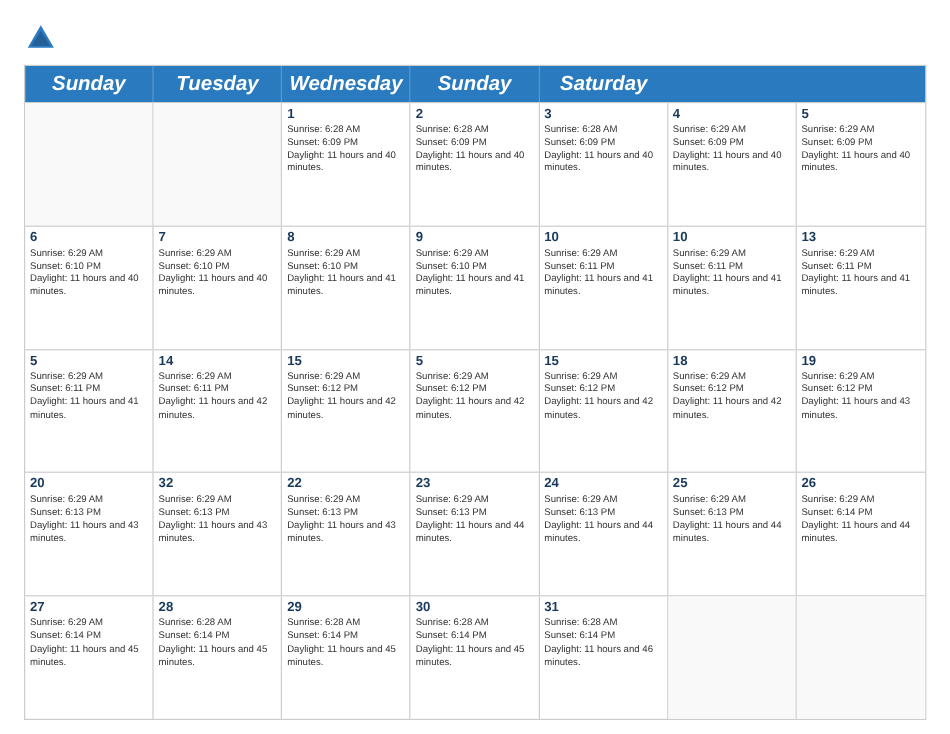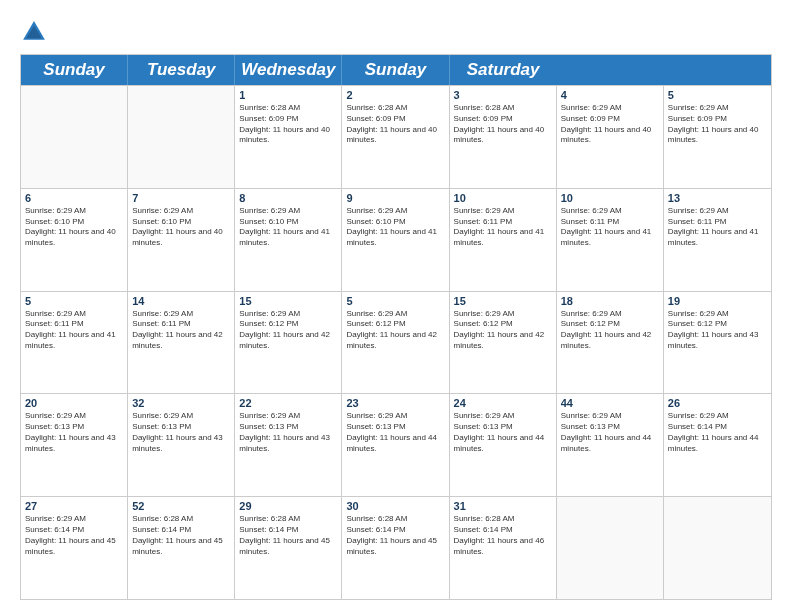--- a/index.html
+++ b/index.html
@@ -287,41 +287,41 @@
 Sunset: 6:13 PM
 Daylight: 11 hours and 44 minutes.</div>
           </div>
           <div class="cal-cell">
             <div class="day-num">24</div>
             <div class="cell-info" style="white-space: pre-line;">Sunrise: 6:29 AM
 Sunset: 6:13 PM
 Daylight: 11 hours and 44 minutes.</div>
           </div>
           <div class="cal-cell">
-            <div class="day-num">44</div>
+            <div class="day-num">25</div>
             <div class="cell-info" style="white-space: pre-line;">Sunrise: 6:29 AM
 Sunset: 6:13 PM
 Daylight: 11 hours and 44 minutes.</div>
           </div>
           <div class="cal-cell">
             <div class="day-num">26</div>
             <div class="cell-info" style="white-space: pre-line;">Sunrise: 6:29 AM
 Sunset: 6:14 PM
 Daylight: 11 hours and 44 minutes.</div>
           </div>
         </div>
         <div class="cal-row">
           <div class="cal-cell">
             <div class="day-num">27</div>
             <div class="cell-info" style="white-space: pre-line;">Sunrise: 6:29 AM
 Sunset: 6:14 PM
 Daylight: 11 hours and 45 minutes.</div>
           </div>
           <div class="cal-cell">
-            <div class="day-num">52</div>
+            <div class="day-num">28</div>
             <div class="cell-info" style="white-space: pre-line;">Sunrise: 6:28 AM
 Sunset: 6:14 PM
 Daylight: 11 hours and 45 minutes.</div>
           </div>
           <div class="cal-cell">
             <div class="day-num">29</div>
             <div class="cell-info" style="white-space: pre-line;">Sunrise: 6:28 AM
 Sunset: 6:14 PM
 Daylight: 11 hours and 45 minutes.</div>
           </div>

